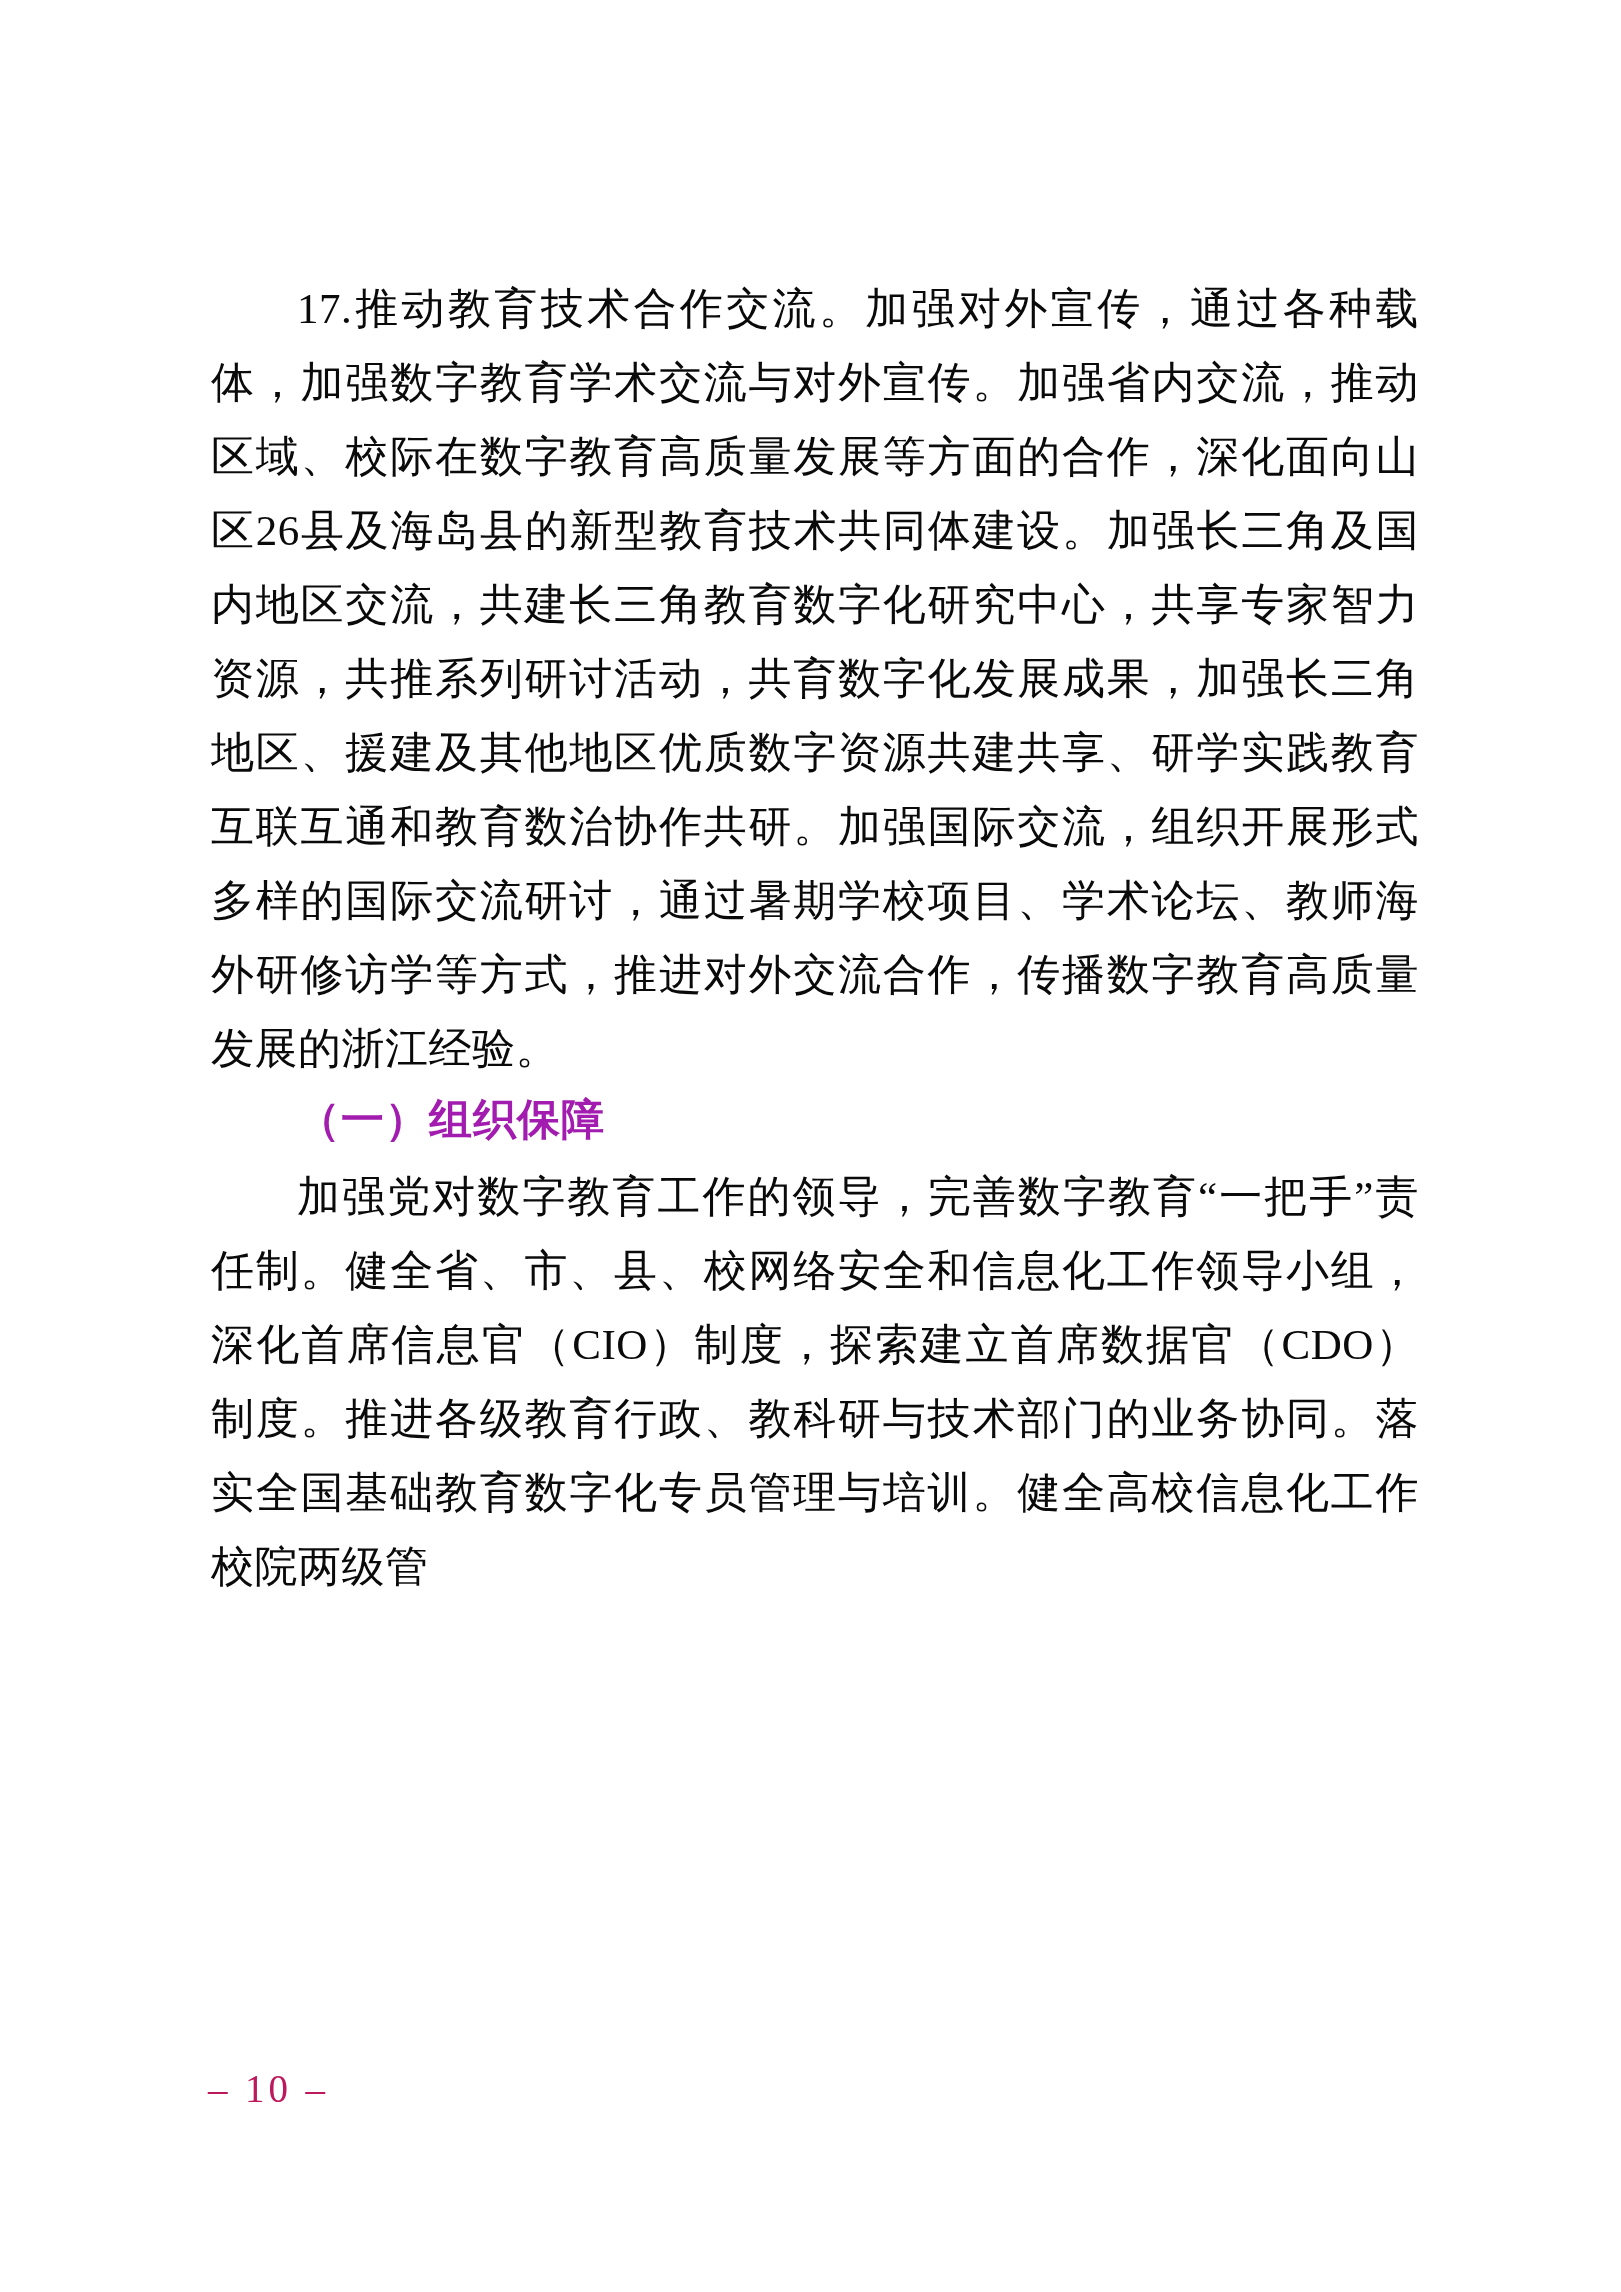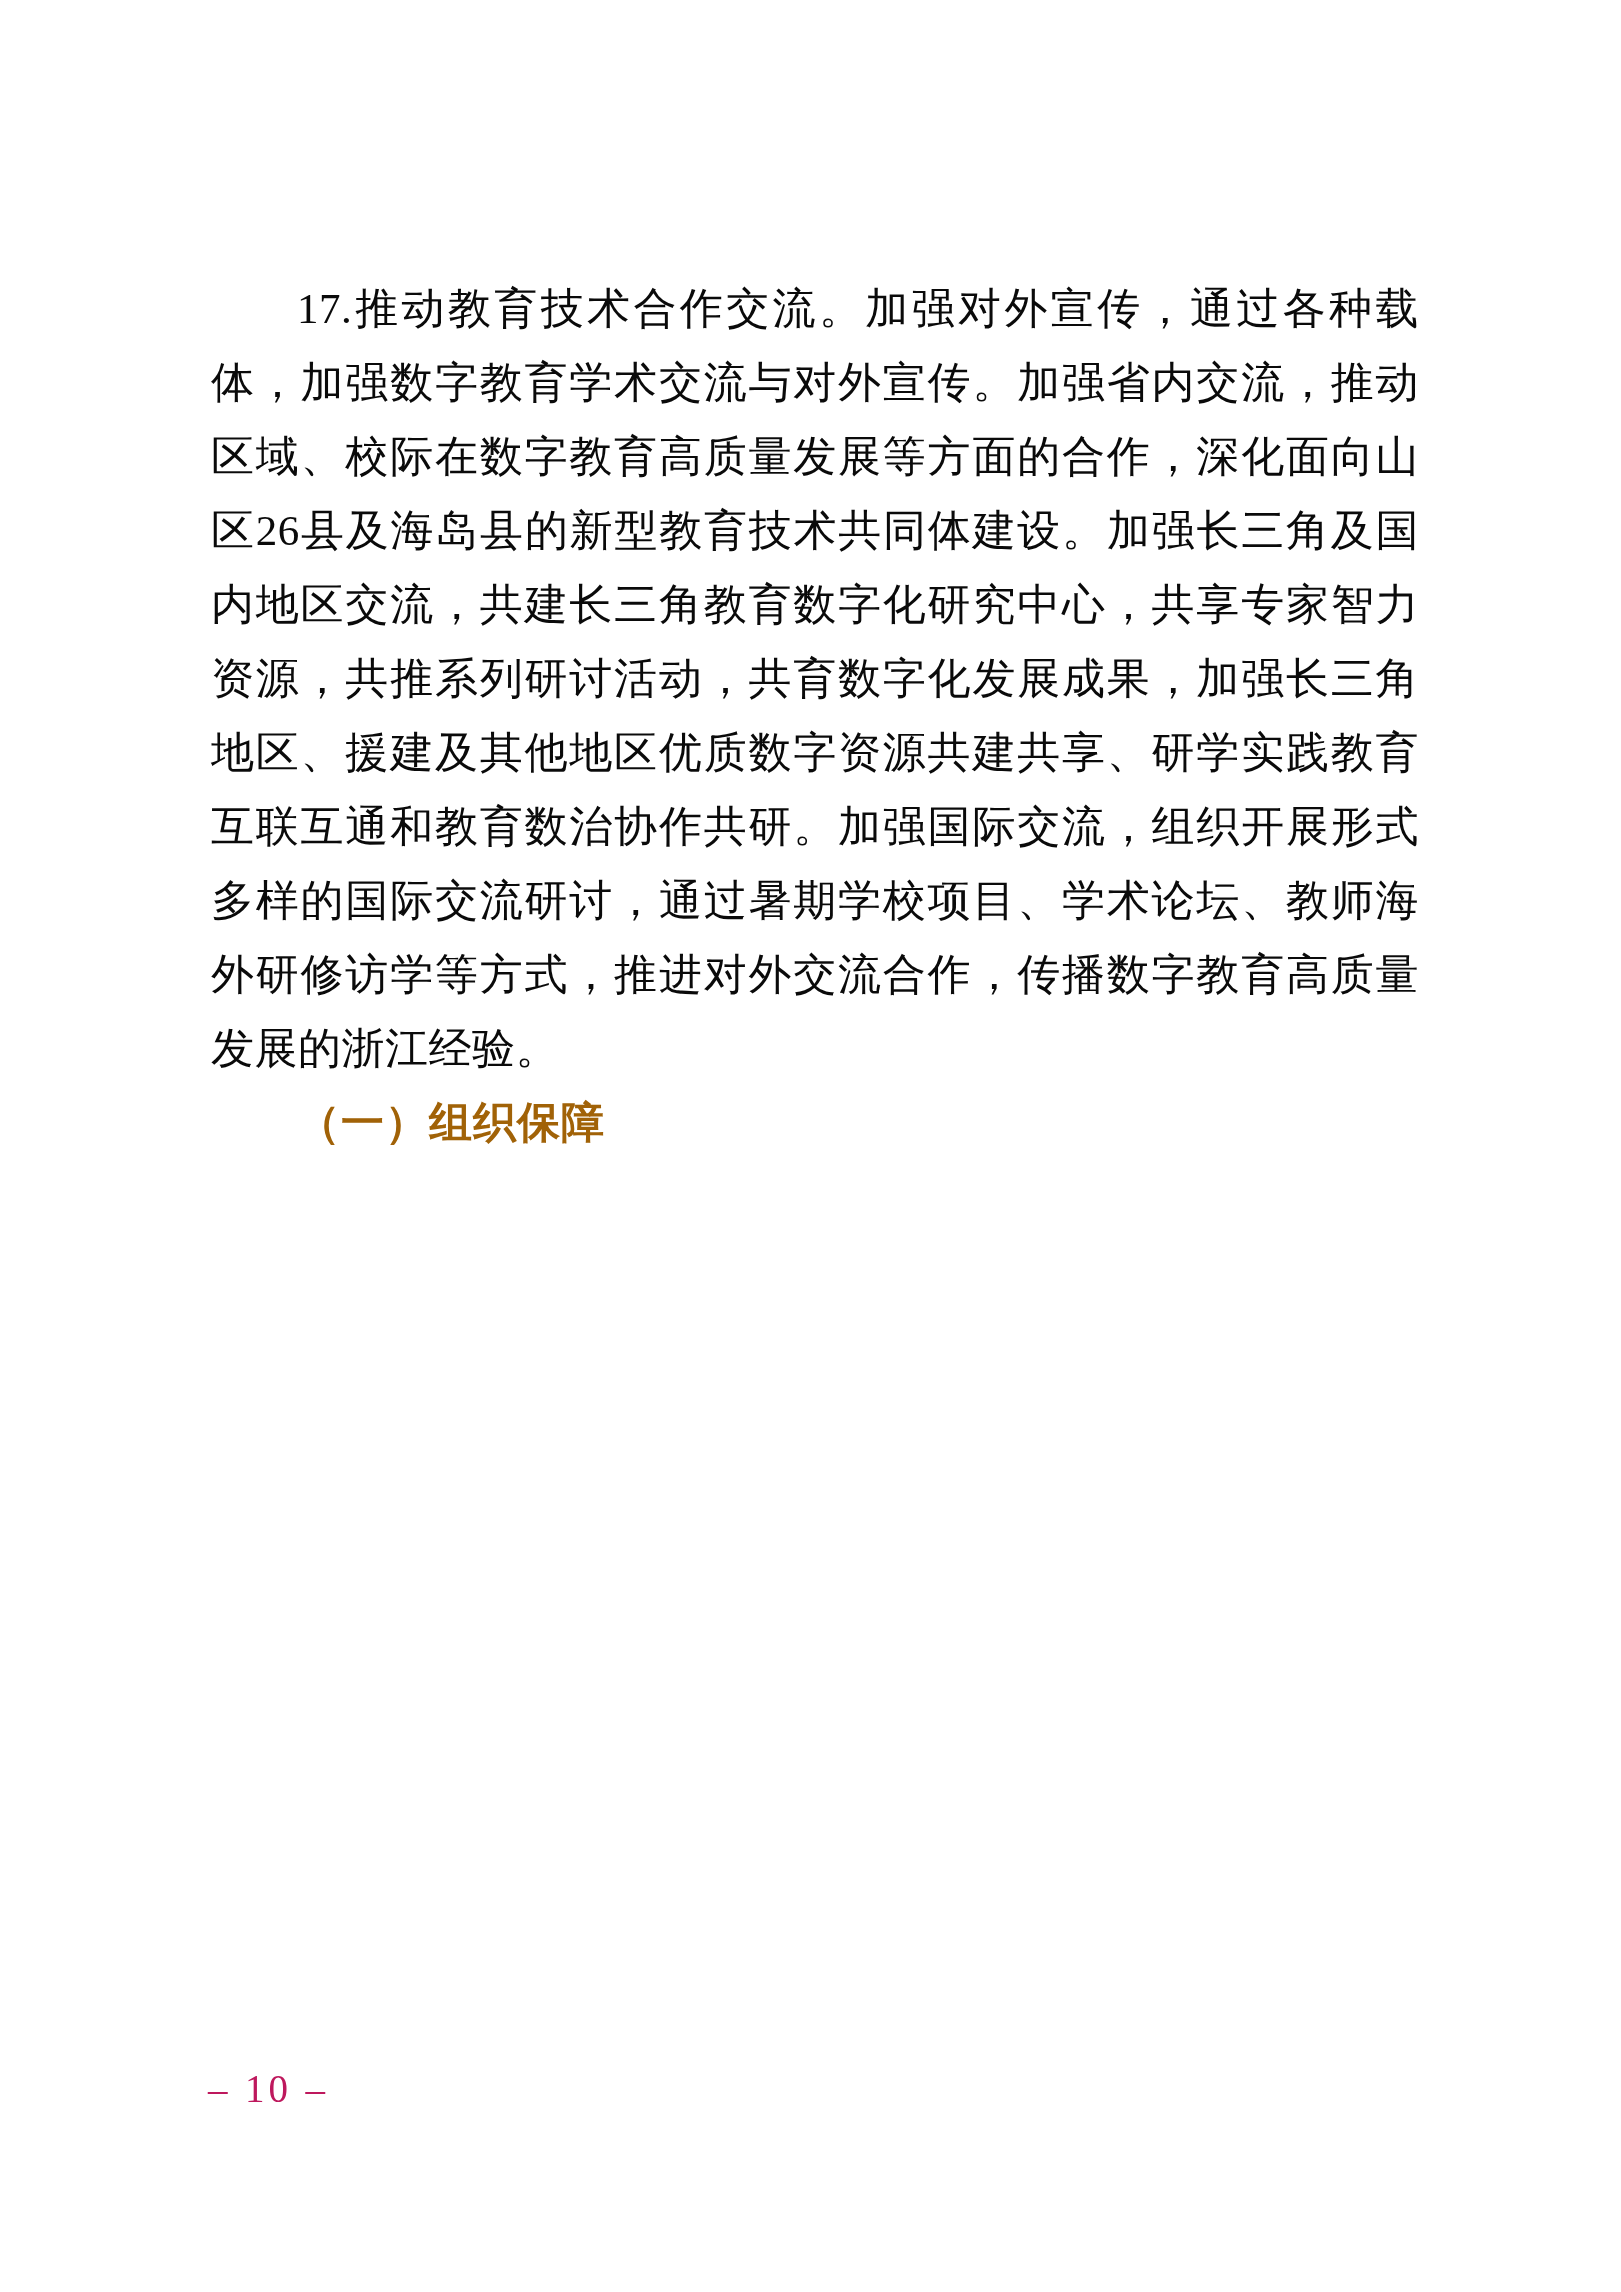--- a/index.html
+++ b/index.html
@@ -48,41 +48,42 @@
     text-indent: 2em;
     letter-spacing: 1px;
     margin: 0;
     padding: 0;
     color: #000000;
   }
   .subsection-heading {
     font-size: 43px;
     line-height: 74px;
     font-weight: 600;
-    font-family: Liberation Serif, serif;
+    font-family: Liberation Mono, monospace;
     text-indent: 2em;
     letter-spacing: 1px;
     margin: 0;
     padding: 0;
-    color: #a16207;
+    color: #a21caf;
   }
   .page-number {
     position: absolute;
     left: 208px;
     top: 2066px;
     font-size: 39px;
     line-height: 45px;
     font-family: "Liberation Serif", serif;
     color: #be185d;
     letter-spacing: 3.9px;
   }
 </style>
 </head>
 <body>
 
 <div class="page">
   <div class="content">
     <p class="para">17.推动教育技术合作交流。加强对外宣传，通过各种载体，加强数字教育学术交流与对外宣传。加强省内交流，推动区域、校际在数字教育高质量发展等方面的合作，深化面向山区26县及海岛县的新型教育技术共同体建设。加强长三角及国内地区交流，共建长三角教育数字化研究中心，共享专家智力资源，共推系列研讨活动，共育数字化发展成果，加强长三角地区、援建及其他地区优质数字资源共建共享、研学实践教育互联互通和教育数治协作共研。加强国际交流，组织开展形式多样的国际交流研讨，通过暑期学校项目、学术论坛、教师海外研修访学等方式，推进对外交流合作，传播数字教育高质量发展的浙江经验。</p>
     <h3 class="subsection-heading">（一）组织保障</h3>
+    <p class="para">加强党对数字教育工作的领导，完善数字教育“一把手”责任制。健全省、市、县、校网络安全和信息化工作领导小组，深化首席信息官（CIO）制度，探索建立首席数据官（CDO）制度。推进各级教育行政、教科研与技术部门的业务协同。落实全国基础教育数字化专员管理与培训。健全高校信息化工作校院两级管</p>
   </div>
   <div class="page-number">– 10 –</div>
 </div>
 
 
 </body></html>

